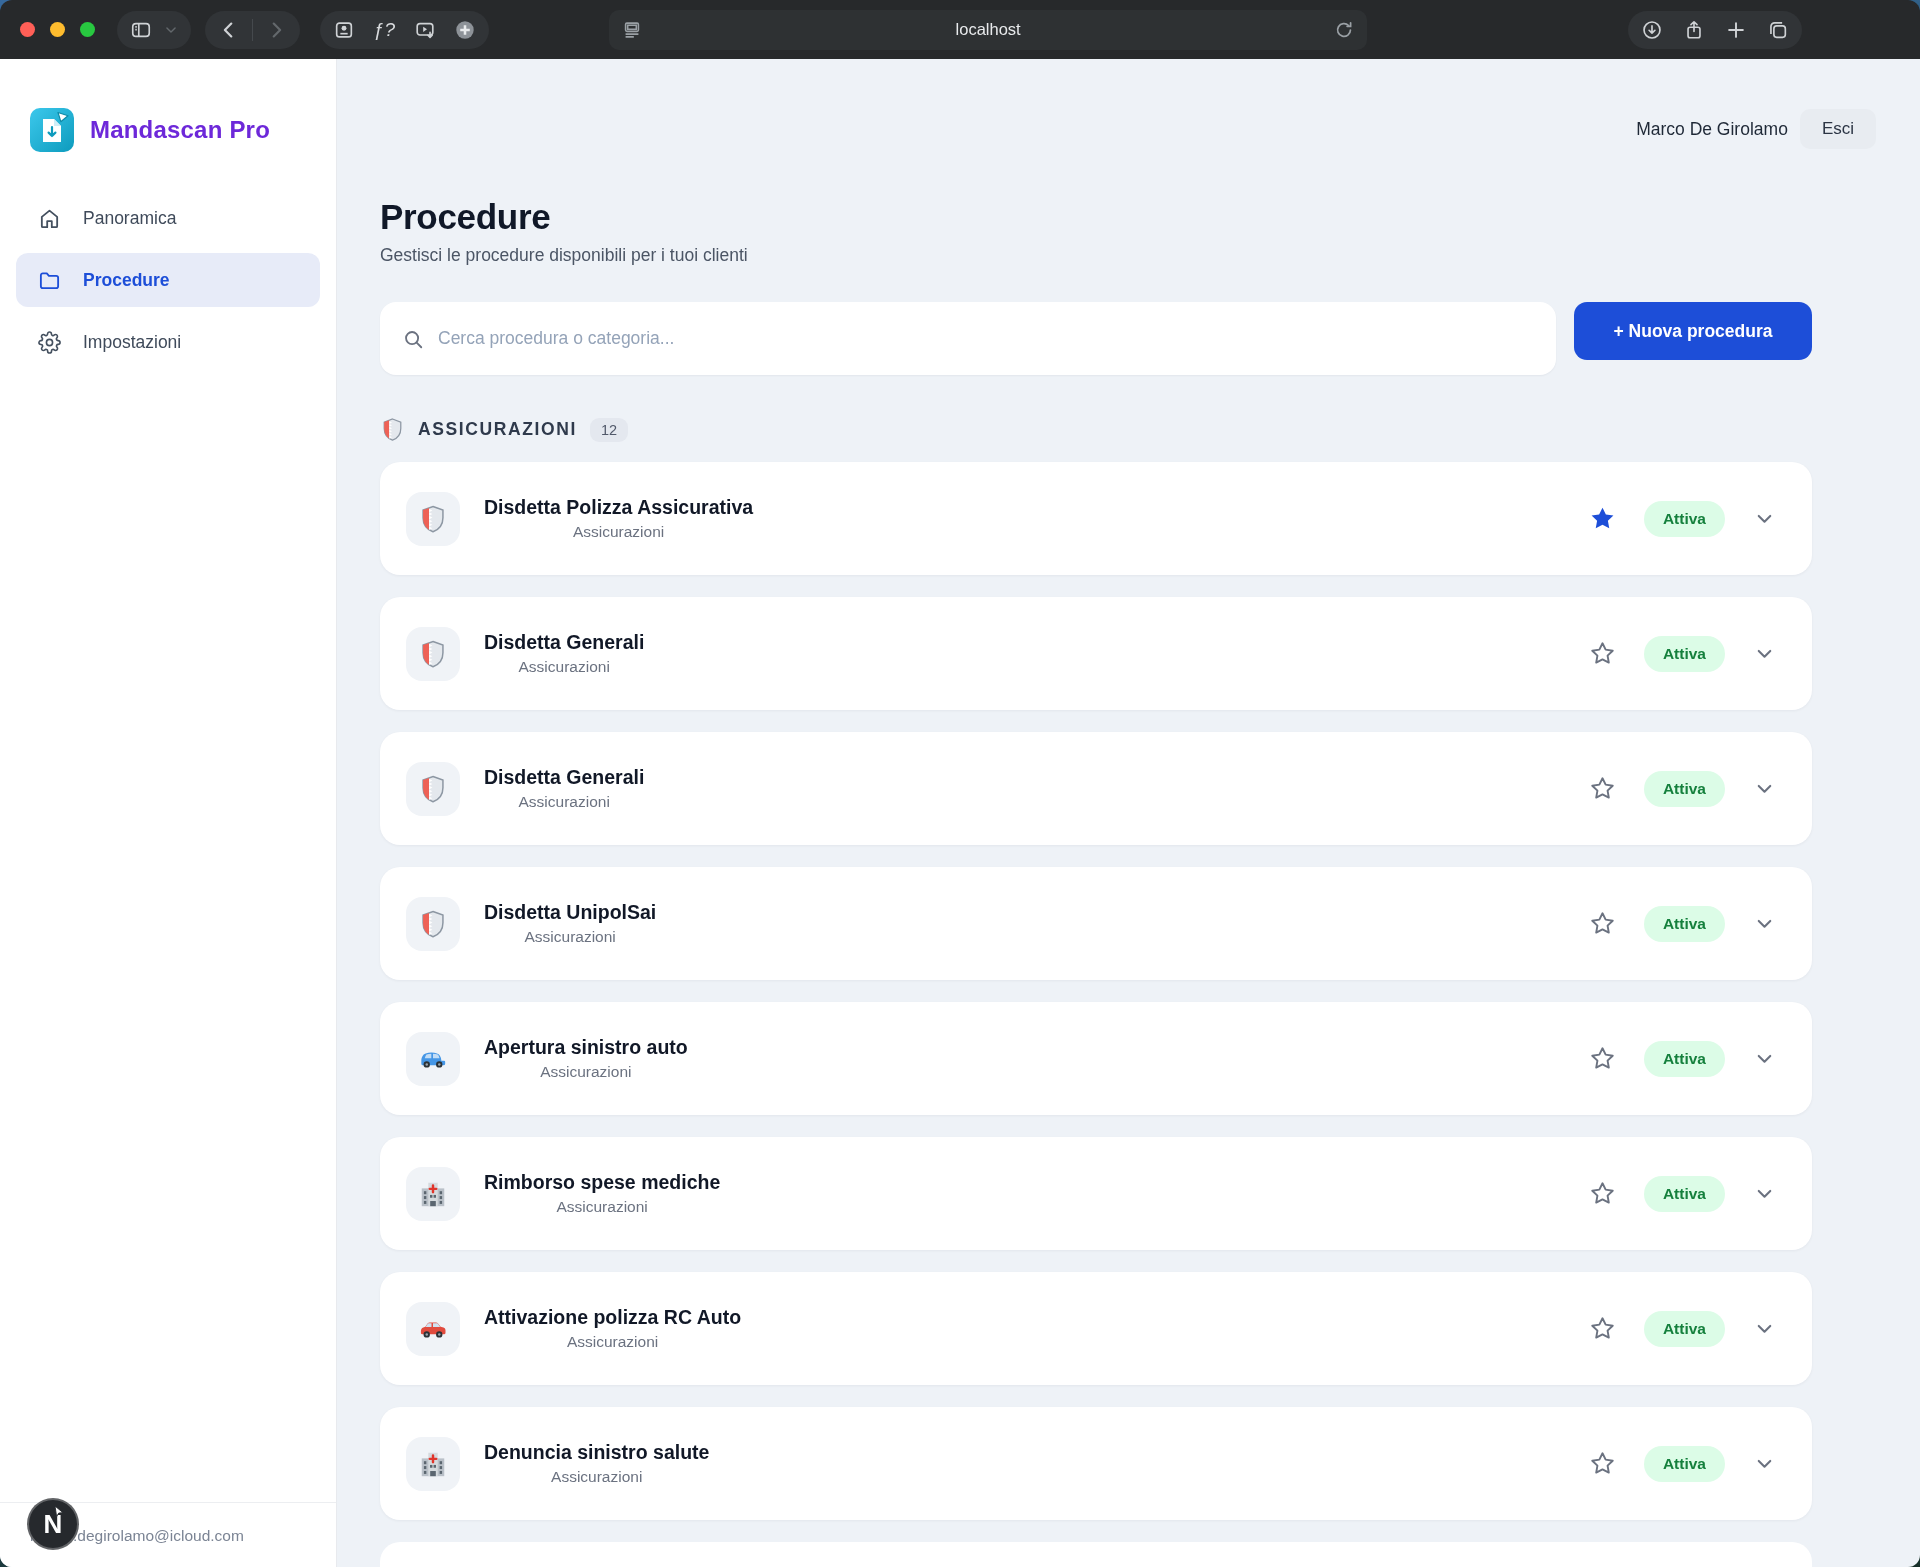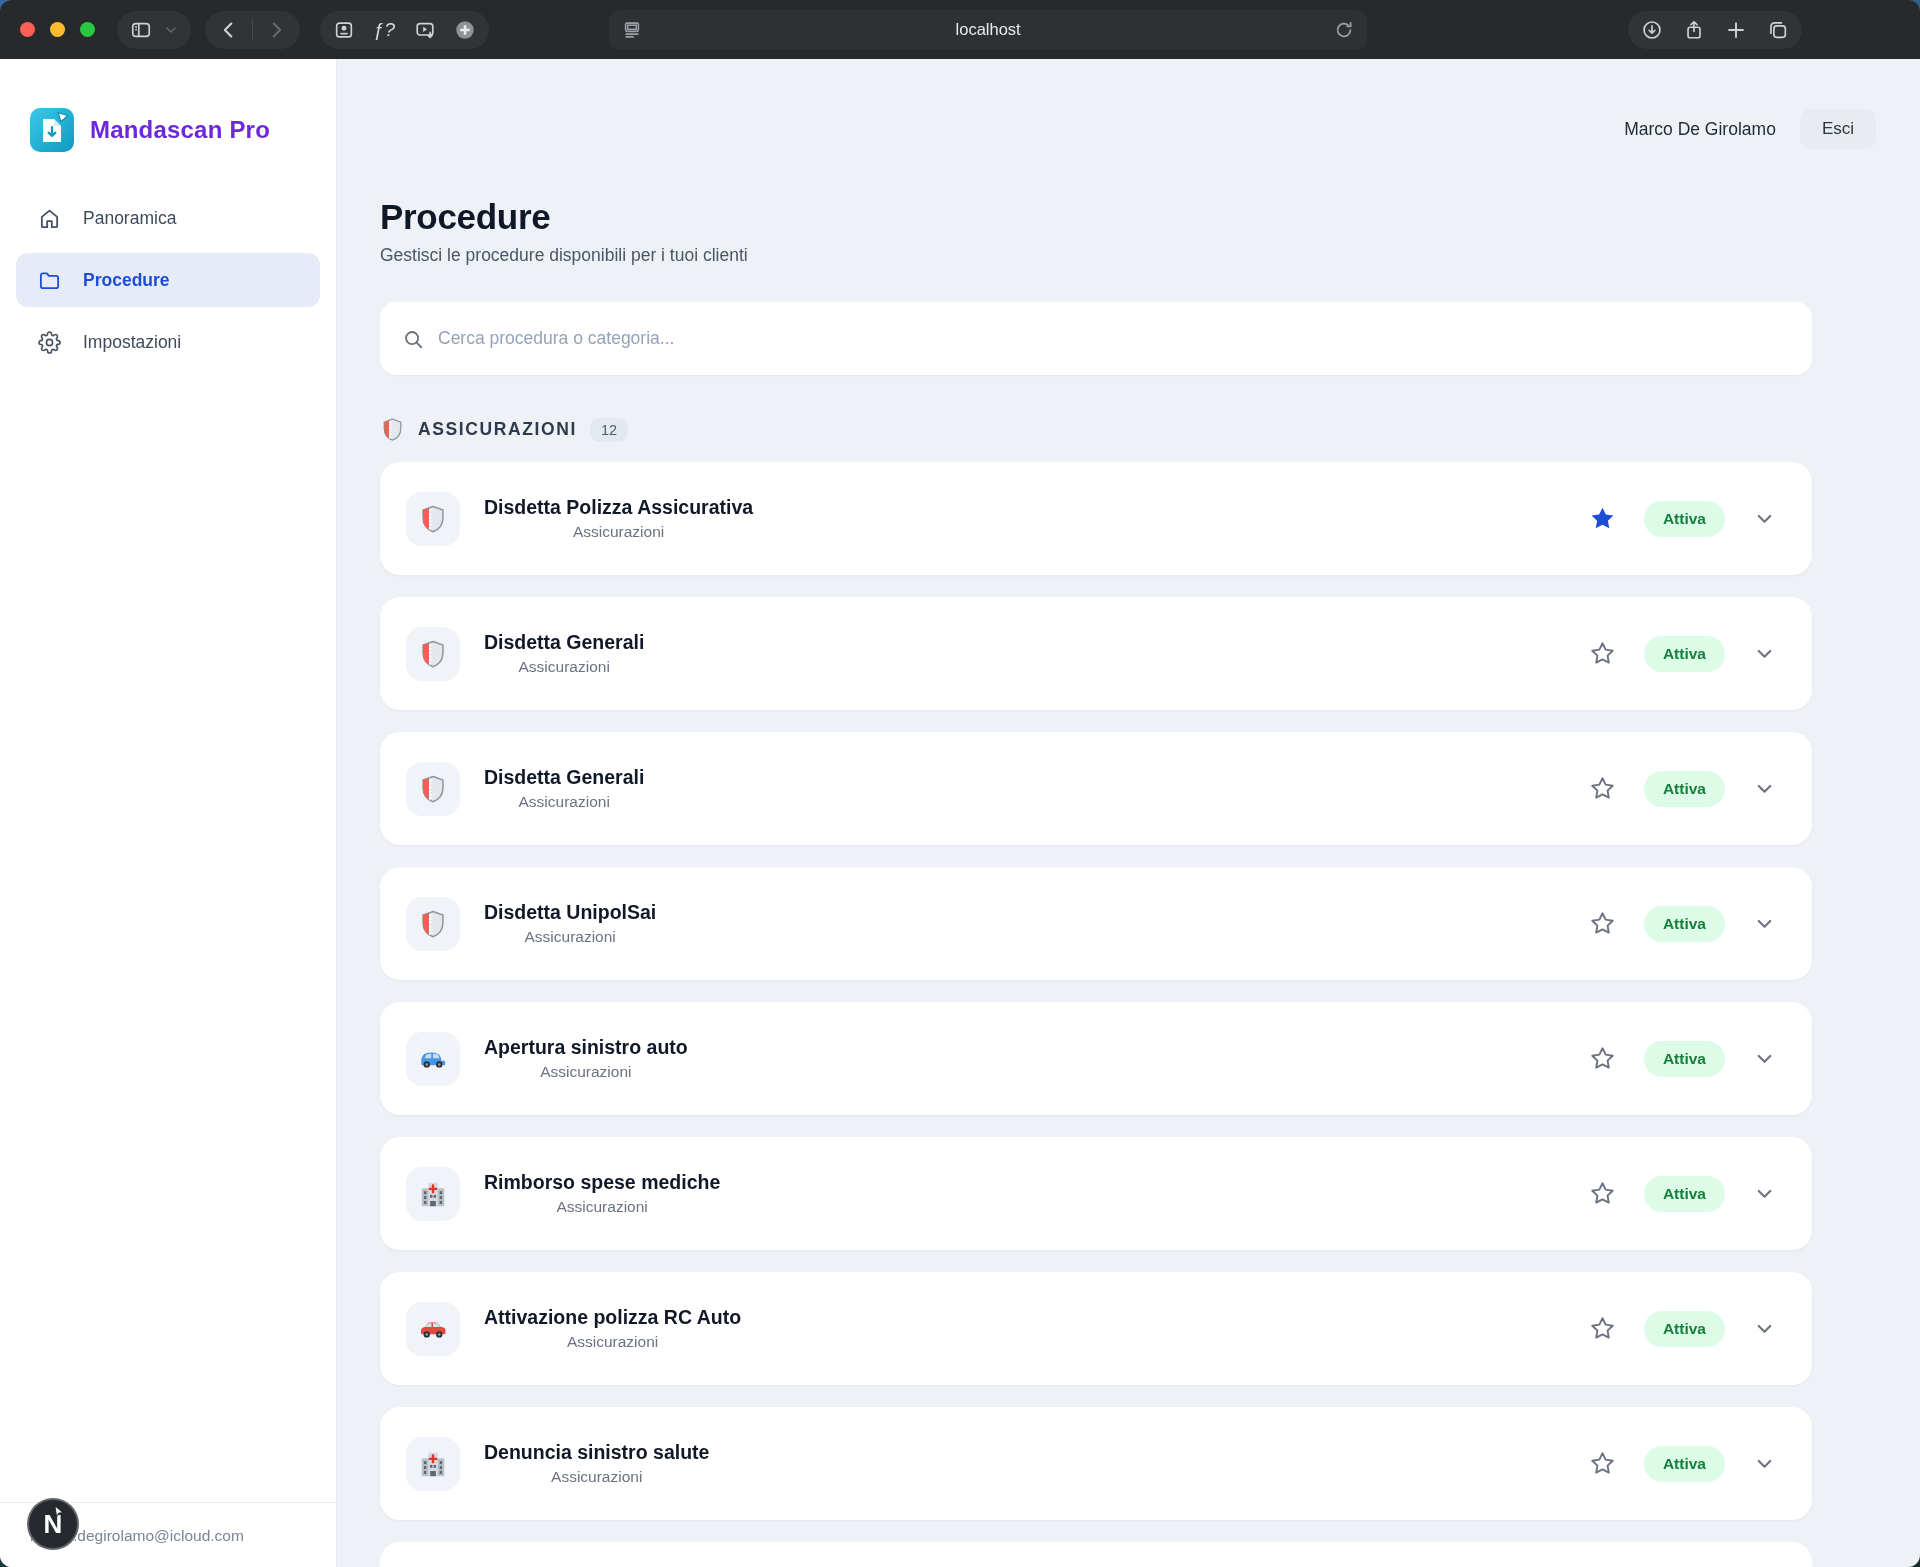--- a/index.html
+++ b/index.html
@@ -90,21 +90,21 @@
     color: #fff; font-size: 26px; font-weight: 600;
   }
   .cursor-badge .pointer {
     position: absolute; top: -4px; right: 10px; width: 16px; height: 16px;
   }
 
   
   .main { flex: 1; min-width: 0; position: relative; overflow: hidden; }
   .main-header {
     display: flex; justify-content: flex-end; align-items: center;
-    gap: 24px; padding: 54px 44px 0 0; height: 86px;
+    gap: 12px; padding: 54px 44px 0 0; height: 86px;
   }
   .user-name { font-size: 17.5px; color: #1f2937; font-weight: 500; }
   .logout-btn {
     background: #e8ecf1; border: none; border-radius: 10px;
     padding: 10px 22px; font-size: 17px; color: #2b3444;
     font-family: inherit; cursor: pointer;
   }
 
   .content { margin-left: 43px; width: 1432px; }
   .page-title { margin-top: 52px; font-size: 35px; font-weight: 800; color: #101828; letter-spacing: -.3px; }
@@ -344,20 +344,21 @@
         <div class="page-subtitle">Gestisci le procedure disponibili per i tuoi clienti</div>
 
         <div class="search-row">
           <div class="search-box">
             <span class="sicon"><svg viewBox="0 0 24 24" fill="none" stroke="currentColor" stroke-width="2">
                   <circle cx="11" cy="11" r="6.6"></circle>
                   <path d="M16 16l5 5" stroke-linecap="round"></path>
                 </svg></span>
             <input type="text" placeholder="Cerca procedura o categoria..." style="">
           </div>
+          <button class="new-btn">+ Nuova procedura</button>
         </div>
 
         <div class="category-row">
           <span class="category-icon"><svg viewBox="0 0 32 32">
                 <path d="M16 2.6l10.6 3.9v8.1c0 7.6-4.6 12.7-10.6 15C10 27.3 5.4 22.2 5.4 14.6V6.5z" fill="#e4e8ed" stroke="#8d97a3" stroke-width="1.6"></path>
                 <path d="M11.8 4.2v23.2c-3.8-2.5-6.4-6.6-6.4-12.8V6.5z" fill="#ee6156"></path>
                 <path d="M11.8 5l3.6 1.9-3.6 1.9 3.6 1.9-3.6 1.9 3.6 1.9-3.6 1.9 3.6 1.9-3.6 1.9 3.6 1.9-3.6 1.9 3.6 1.9-3.6 1.9z" fill="#ffffff" opacity=".92"></path>
               </svg></span>
           <span class="category-label">ASSICURAZIONI</span>
           <span class="category-count">12</span>

